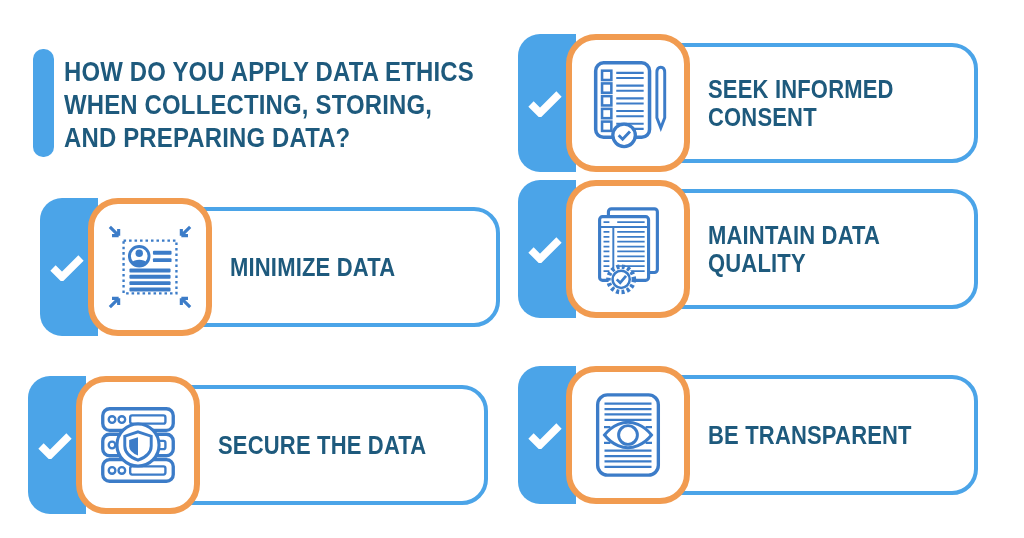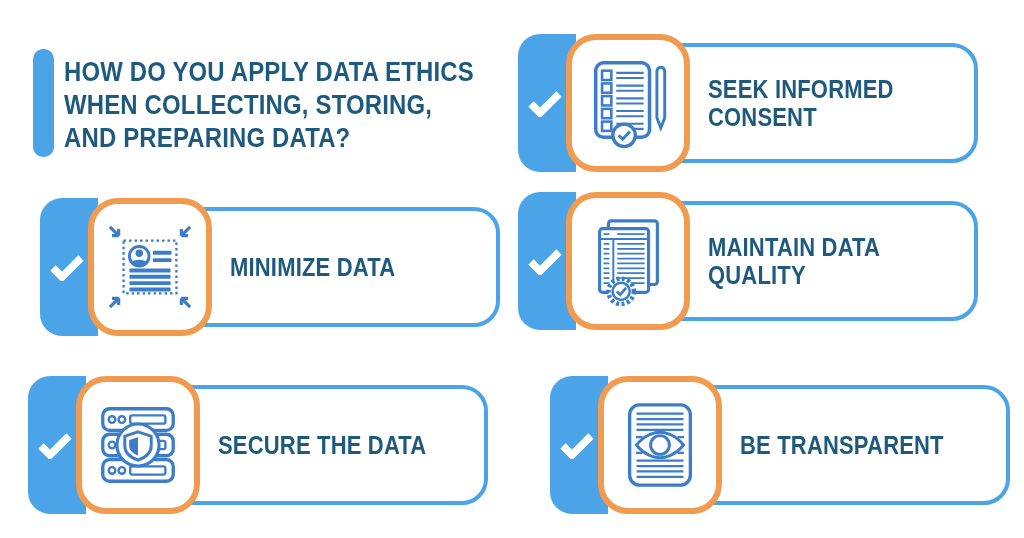--- a/index.html
+++ b/index.html
@@ -52,23 +52,23 @@
   .card .label {
     position: absolute; left: 190px; top: 50%; width: 252px;
     transform: translateY(-50%) scaleX(0.88); transform-origin: left center;
     color: var(--text-blue); font-weight: 700; font-size: 25px; line-height: 28px;
     letter-spacing: 0.2px; z-index: 3;
   }
 
   
   .card.pos-r1-right { left: 518px; top: 34px; }
   .card.pos-r2-left  { left: 40px;  top: 198px; }
-  .card.pos-r2-right { left: 518px; top: 192px; }
+  .card.pos-r2-right { left: 518px; top: 180px; }
   .card.pos-r3-left  { left: 28px;  top: 376px; }
-  .card.pos-r3-right { left: 518px; top: 376px; margin-left: 32px; }
+  .card.pos-r3-right { left: 518px; top: 366px; }
 
   svg .s { stroke: currentColor; fill: none; }
   svg .sw { stroke: currentColor; fill: #fff; }
   svg .f { fill: currentColor; stroke: none; }
 </style>
 </head>
 <body>
 
 <div class="canvas">
 

